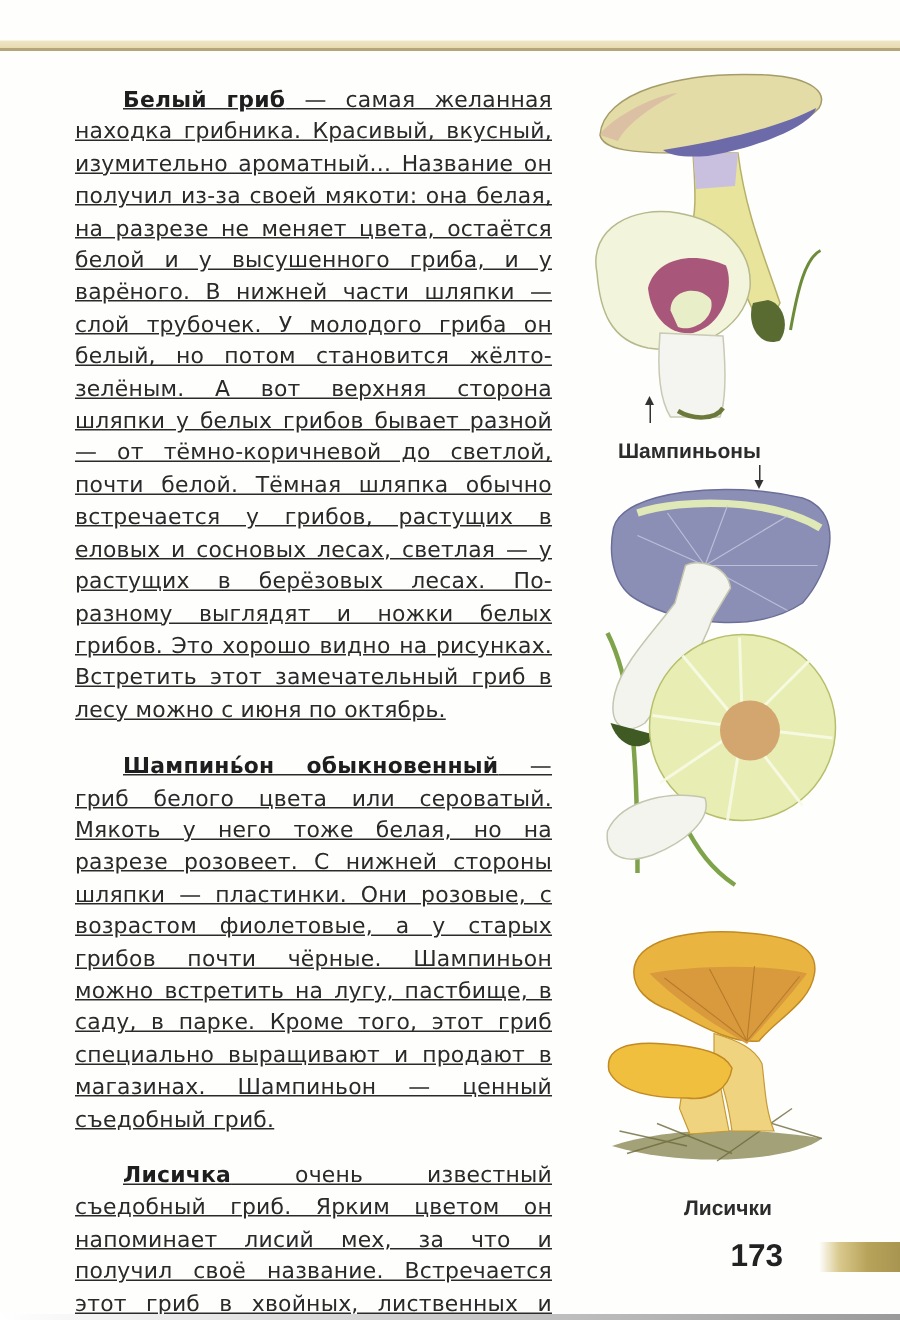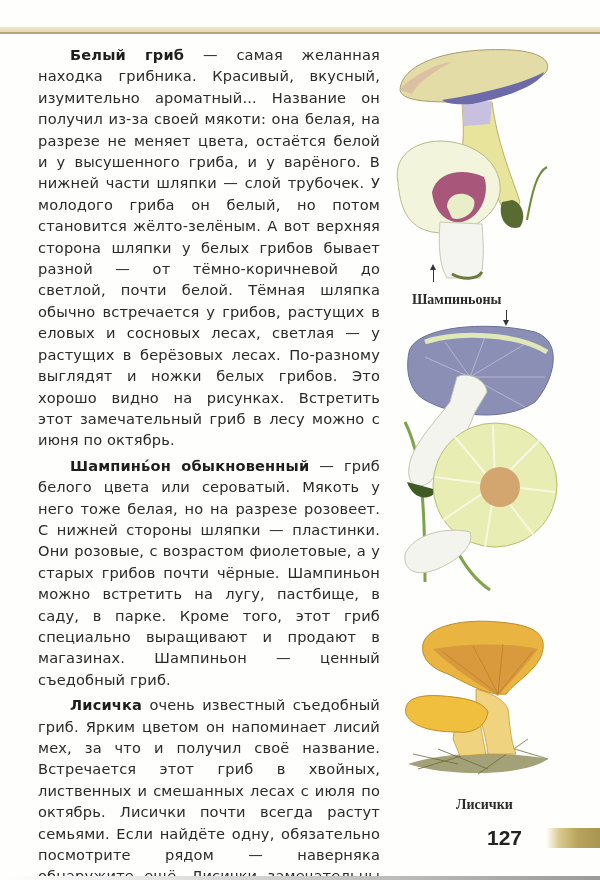--- a/index.html
+++ b/index.html
@@ -1,23 +1,23 @@
 <!DOCTYPE html>
 <html><head>
 <meta charset="utf-8">
 <style>
   html,body{margin:0;padding:0;}
   body{width:600px;height:880px;background:#fefefd;position:relative;overflow:hidden;font-family:"DejaVu Sans","Liberation Sans",sans-serif;color:#2a2a2a;}
   .top-rule{position:absolute;left:0;top:27px;width:600px;height:5px;background:linear-gradient(#efe6c6,#e6dab0);}
   .top-rule2{position:absolute;left:0;top:32px;width:600px;height:2px;background:#b4a57a;}
   .text-col{position:absolute;left:34px;top:40px;width:350px;font-size:14.6px;line-height:21.4px;letter-spacing:0.15px;}
-  .text-col p{margin:4px;text-align:justify;text-indent:32px;}
+  .text-col p{margin:16px;text-align:justify;text-indent:32px;text-decoration:underline;}
   .text-col b{font-weight:bold;color:#1e1e1e;}
   .illus{position:absolute;}
-  .caption{position:absolute;font-family:Liberation Serif, serif;font-weight:bold;font-size:14px;color:#2c2c2c;}
+  .caption{position:absolute;font-family:Liberation Sans, sans-serif;font-weight:bold;font-size:14px;color:#2c2c2c;}
   .arrow{position:absolute;width:1px;background:#333;}
   .page-num{position:absolute;left:487px;top:826px;font-family:"Liberation Sans",sans-serif;font-weight:bold;font-size:21px;color:#222;}
   .page-bar{position:absolute;left:546px;top:828px;width:54px;height:20px;background:linear-gradient(90deg,#fefefd 0%,#d9c98d 25%,#b8a35a 60%,#a89550 100%);}
   .bottom-rule{position:absolute;left:0;top:876px;width:600px;height:4px;background:linear-gradient(90deg,#fff,#d5d5d5 40%,#9a9a9a);}
 </style>
 </head>
 <body>
 
 <div class="top-rule"></div>
 <div class="top-rule2"></div>
@@ -111,15 +111,15 @@
       <line x1="100" y1="80" x2="105" y2="30"></line>
       <line x1="100" y1="80" x2="135" y2="37"></line>
   </g>
 
   <path d="M55 125 C57 110,60 100,65 95 L80 95 C82 110,85 125,88 140 L62 142 Z" fill="#f0d37e" stroke="#c79a35" stroke-width="0.8"></path>
   <path d="M8 100 C5 85,20 80,45 82 C70 84,85 88,90 98 C88 112,75 120,60 118 C40 118,15 115,8 100 Z" fill="#f0bf3e" stroke="#c18a24" stroke-width="1"></path>
 </svg>
 
 <div class="caption" style="left:456px;top:797px;">Лисички</div>
 
-<div class="page-num">127</div>
+<div class="page-num">173</div>
 <div class="page-bar"></div>
 <div class="bottom-rule"></div>
 
 </body></html>

